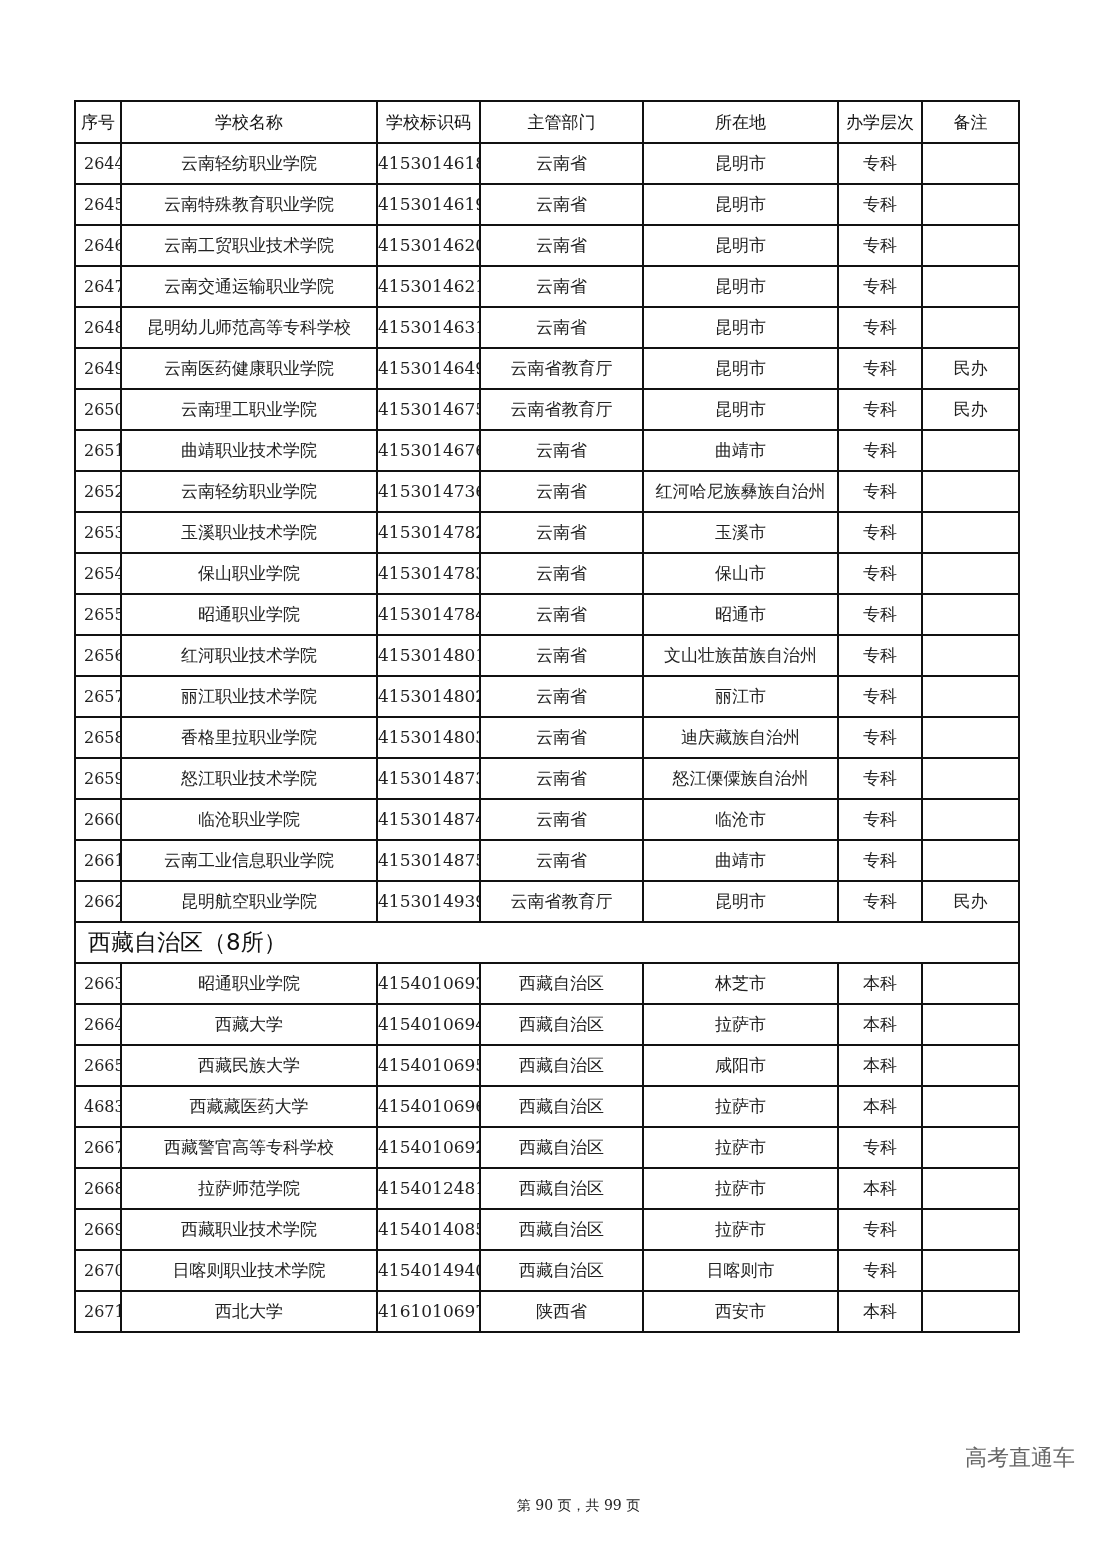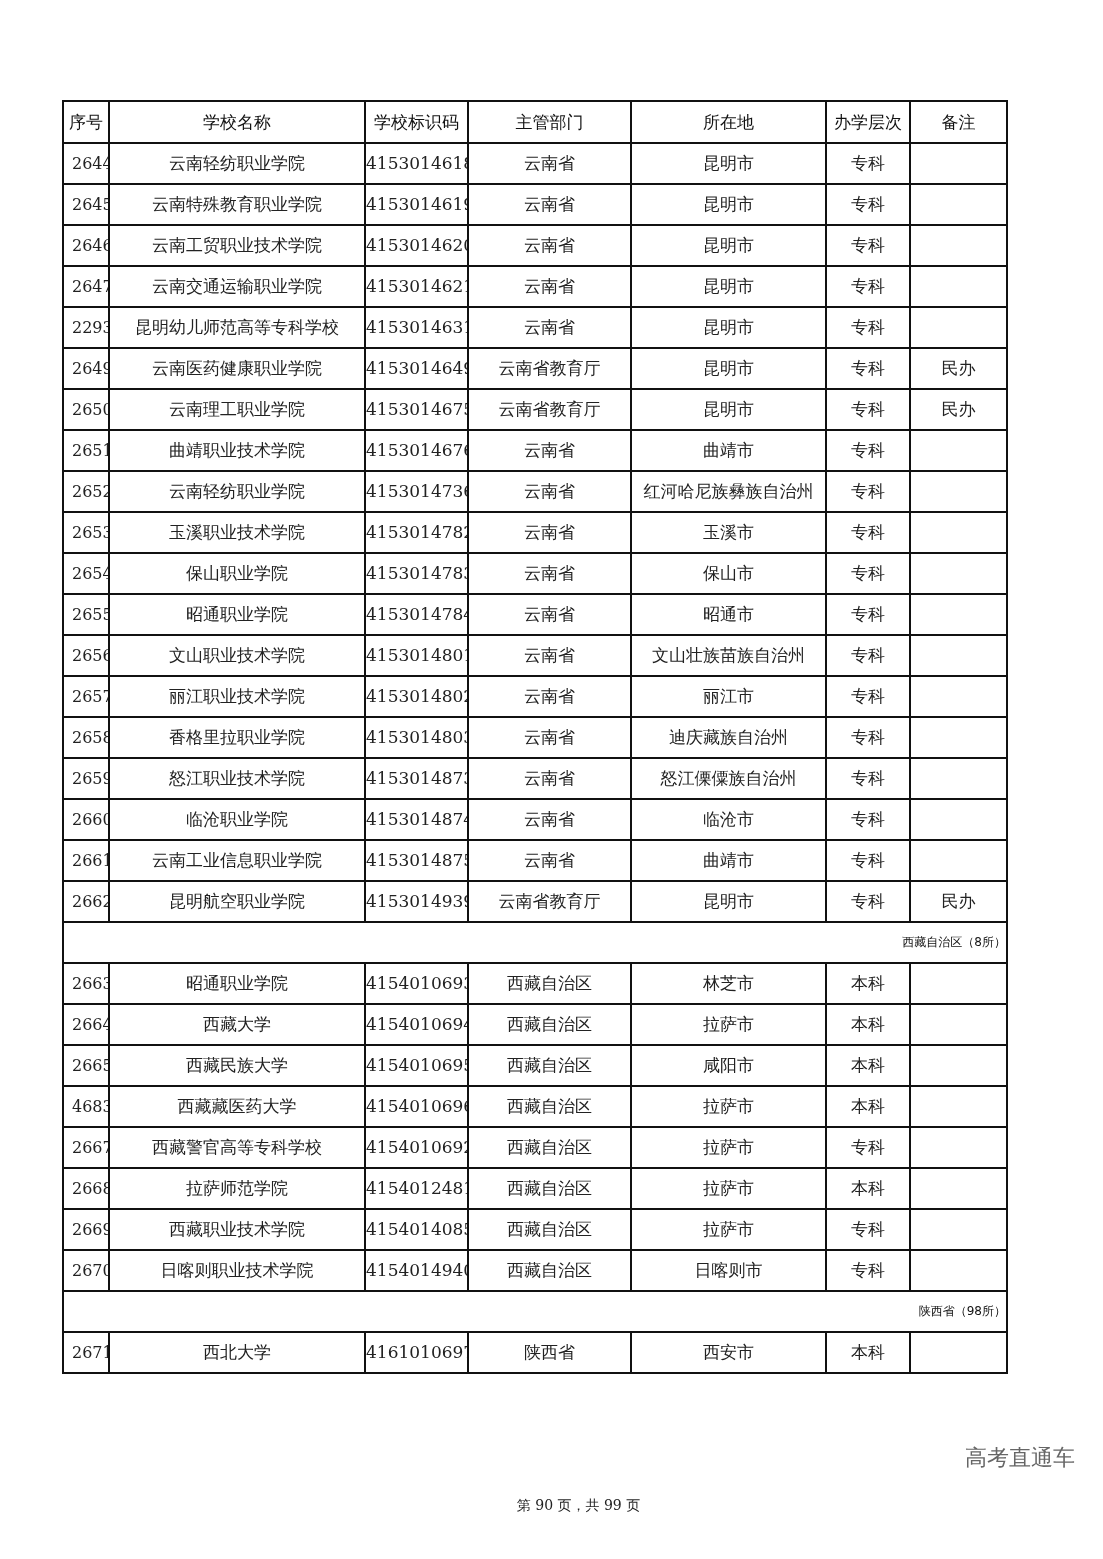--- a/index.html
+++ b/index.html
@@ -1,26 +1,26 @@
 <!DOCTYPE html>
 <html><head>
 <meta charset="utf-8">
 <style>
   html, body { margin: 0; padding: 0; background: #ffffff; }
   body { width: 1103px; height: 1559px; position: relative; overflow: hidden;
          font-family: "DejaVu Serif", "Liberation Serif", serif; color: #222; }
-  table.list { position: absolute; left: 62px; top: 100px; width: 944px;
+  table.list { position: absolute; left: 74px; top: 100px; width: 944px;
                border-collapse: collapse; table-layout: fixed; border-radius: 8px; }
   table.list td, table.list th { border: 2px solid #111; padding: 0; text-align: center;
                font-size: 17px; font-weight: normal; height: 39px; line-height: 39px;
                overflow: hidden; white-space: nowrap; }
   table.list th { font-family: "DejaVu Sans", "Liberation Sans", sans-serif; font-size: 17px; color: #111; height: 40px; }
   table.list td.num { text-align: center; padding-left: 8px; font-size: 16px; }
-  table.list td.group { text-align: right; padding-left: 12px;
-               font-family: "DejaVu Sans", "Liberation Sans", sans-serif; font-size: 12px; color: #111; }
+  table.list td.group { text-align: left; padding-left: 12px;
+               font-family: "DejaVu Sans", "Liberation Sans", sans-serif; font-size: 23px; color: #111; }
   .footer-page { position: absolute; left: 0; width: 1103px; top: 1497px; text-align: center;
                font-size: 14px; color: #222; margin-left: 27px; }
   .watermark { position: absolute; right: 28px; top: 1443px; font-family: "DejaVu Sans", "Liberation Sans", sans-serif;
                font-size: 22px; color: #666; }
 </style>
 </head>
 <body>
 
 <table class="list">
   <colgroup>
@@ -74,21 +74,21 @@
       <tr>
         <td class="num">2647</td>
         <td>云南交通运输职业学院</td>
         <td>4153014621</td>
         <td>云南省</td>
         <td>昆明市</td>
         <td>专科</td>
         <td></td>
       </tr>
       <tr>
-        <td class="num">2293</td>
+        <td class="num">2648</td>
         <td>昆明幼儿师范高等专科学校</td>
         <td>4153014631</td>
         <td>云南省</td>
         <td>昆明市</td>
         <td>专科</td>
         <td></td>
       </tr>
       <tr>
         <td class="num">2649</td>
         <td>云南医药健康职业学院</td>
@@ -147,21 +147,21 @@
         <td class="num">2655</td>
         <td>昭通职业学院</td>
         <td>4153014784</td>
         <td>云南省</td>
         <td>昭通市</td>
         <td>专科</td>
         <td></td>
       </tr>
       <tr>
         <td class="num">2656</td>
-        <td>文山职业技术学院</td>
+        <td>红河职业技术学院</td>
         <td>4153014801</td>
         <td>云南省</td>
         <td>文山壮族苗族自治州</td>
         <td>专科</td>
         <td></td>
       </tr>
       <tr>
         <td class="num">2657</td>
         <td>丽江职业技术学院</td>
         <td>4153014802</td>
@@ -282,23 +282,20 @@
         <td></td>
       </tr>
       <tr>
         <td class="num">2670</td>
         <td>日喀则职业技术学院</td>
         <td>4154014940</td>
         <td>西藏自治区</td>
         <td>日喀则市</td>
         <td>专科</td>
         <td></td>
-      </tr>
-      <tr>
-        <td colspan="7" class="group">陕西省（98所）</td>
       </tr>
       <tr>
         <td class="num">2671</td>
         <td>西北大学</td>
         <td>4161010697</td>
         <td>陕西省</td>
         <td>西安市</td>
         <td>本科</td>
         <td></td>
       </tr>

